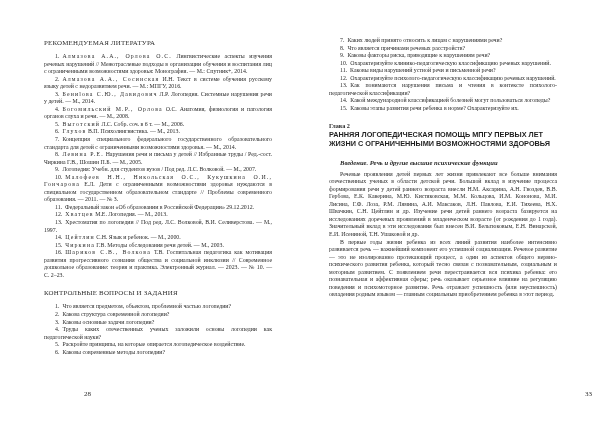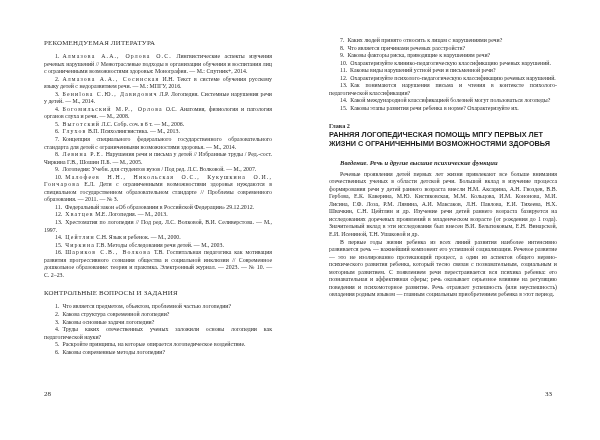--- a/index.html
+++ b/index.html
@@ -15,21 +15,21 @@
   .page-left .col { left:44px; width:228px; top:38px; }
   .page-right .col { left:29px; width:228px; top:37px; }
   .sec-head { font-size:6.9px; letter-spacing:0.2px; margin:0 0 6px 0; line-height:9px; }
   .ref, .q, .para {
     font-size:5.85px; line-height:7.55px; text-align:justify; margin:0;
     text-indent:11px; hyphens:auto;
   }
   .ref .num, .q .num { margin-right:3px; }
   .spaced { letter-spacing:1.15px; }
   .sec-gap { height:9px; }
-  .page-num { position:absolute; font-size:7px; top:390px; }
+  .page-num { position:absolute; font-size:7px; top:390px;margin-left:40px; }
   .page-left .page-num { left:44px; }
   .page-right .page-num { left:245px; }
   .chap-label { font-size:6.2px; font-weight:bold; margin-top:10px; line-height:8px; }
   .chap-title {
     font-family:"Liberation Sans","DejaVu Sans",sans-serif; font-weight:bold;
     font-size:7.3px; line-height:8.6px; margin:1px 0 0 0; color:#1f1f1f;
   }
   .subhead { font-size:6.6px; font-weight:bold; font-style:italic; margin:9px 0 4px 0; text-indent:11px; line-height:9px; }
   .para { text-indent:11px; }
 </style>

